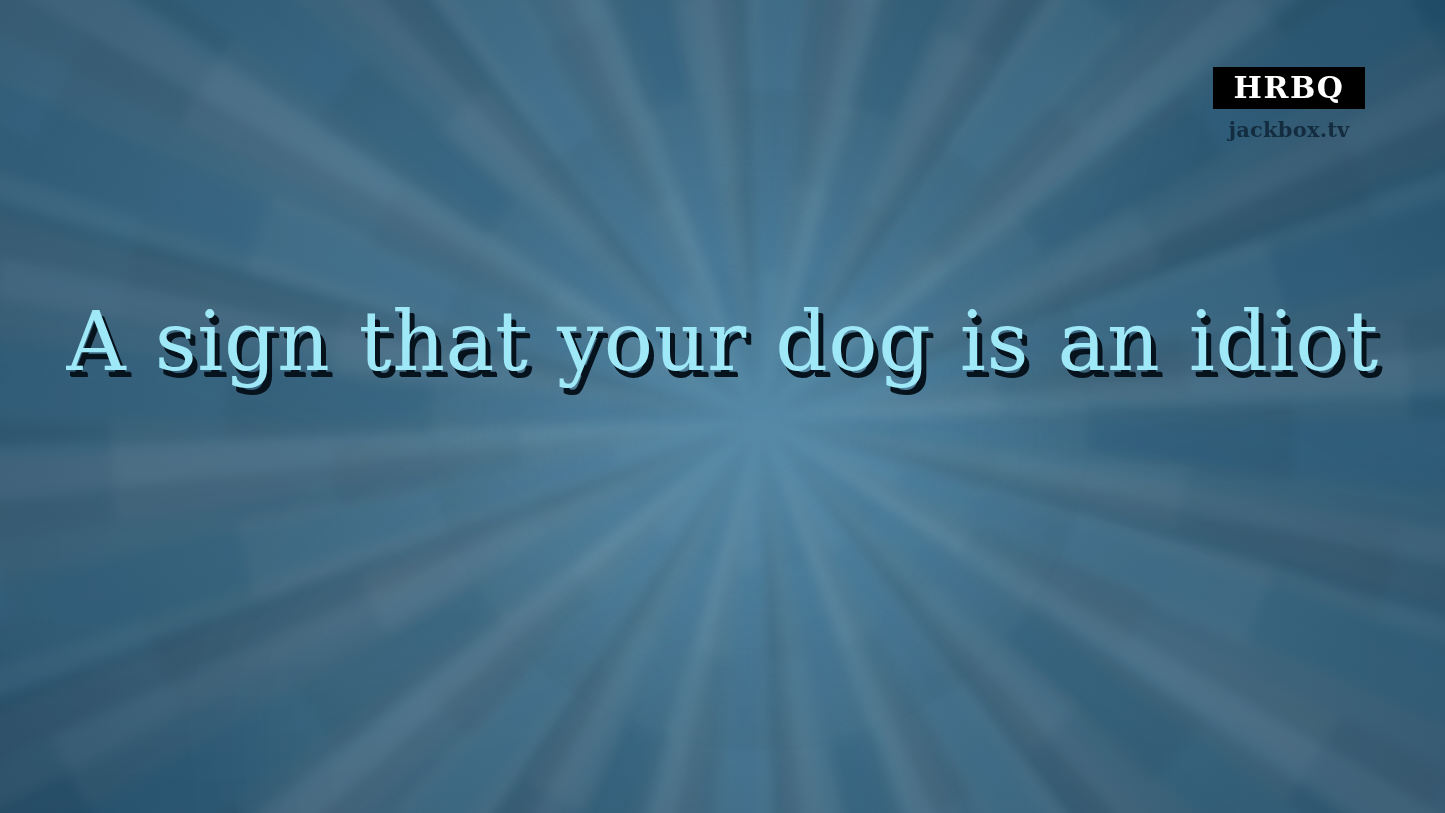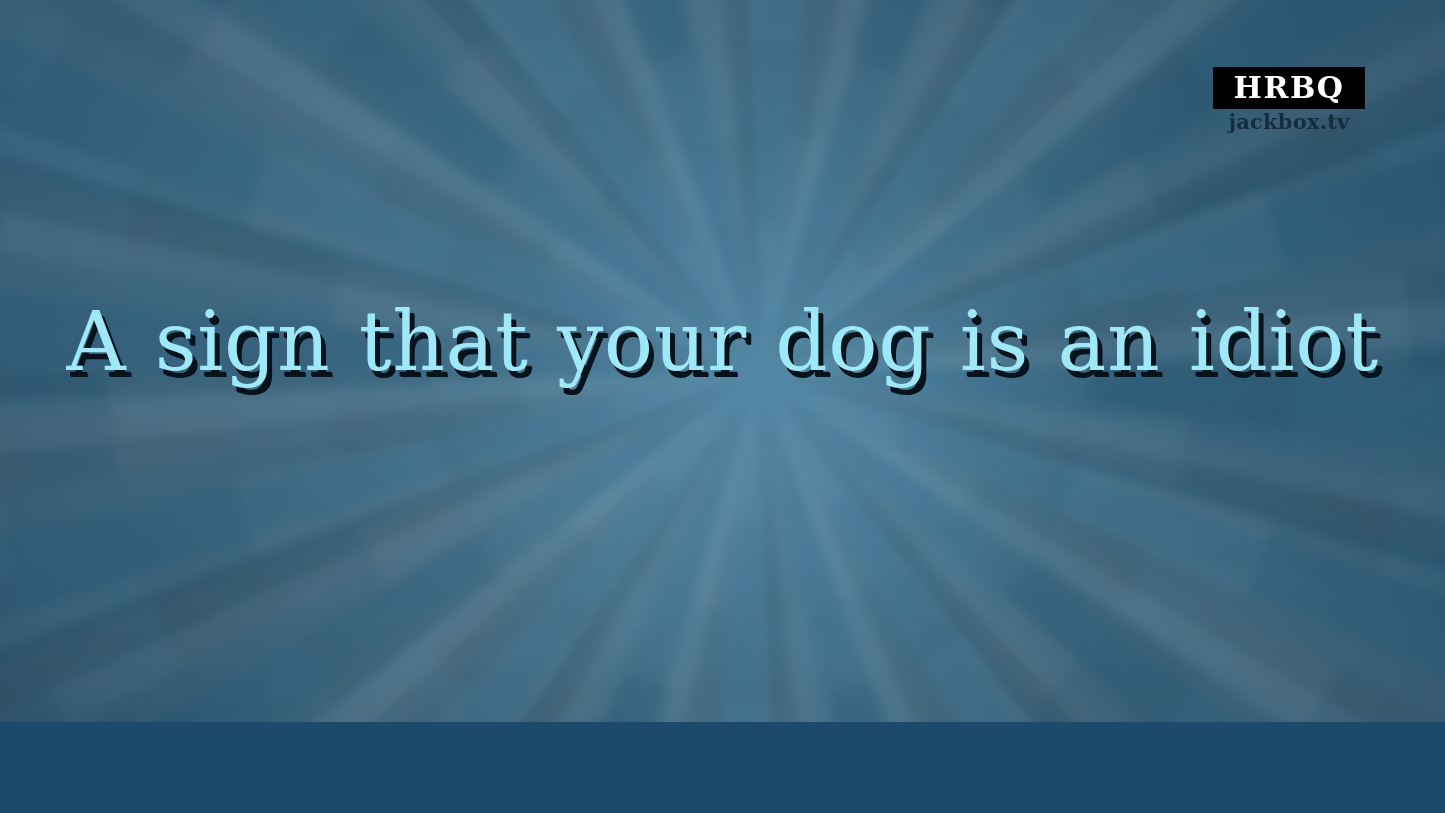--- a/index.html
+++ b/index.html
@@ -5,21 +5,21 @@
 <style>
   html, body {
     margin: 0;
     padding: 0;
     background: #1d4a6b;
   }
 
   #stage {
     position: relative;
     width: 1445px;
-    height: 722px;
+    height: 813px;
     overflow: hidden;
     background: #737373;
     font-family: "DejaVu Serif", serif;
   }
 
   
   .bg-root {
     position: absolute;
     inset: 0;
     overflow: hidden;
@@ -211,21 +211,21 @@
     font-family: "DejaVu Serif", serif;
     font-weight: bold;
     font-size: 30px;
     letter-spacing: 1.5px;
     line-height: 42px;
     white-space: nowrap;
   }
 
   .code-url {
     display: block;
-    margin-top: 0;
+    margin-top: 8px;
     color: #132c3f;
     font-family: "DejaVu Serif", serif;
     font-weight: bold;
     font-size: 21px;
     letter-spacing: 0.2px;
     line-height: 26px;
     white-space: nowrap;
   }
 
   

